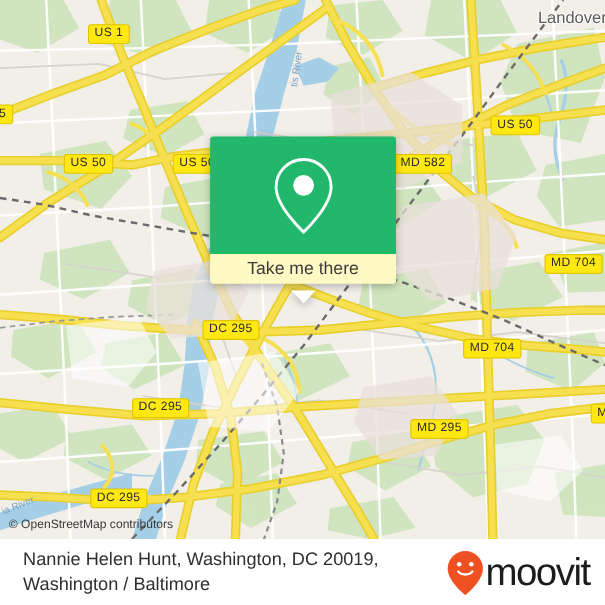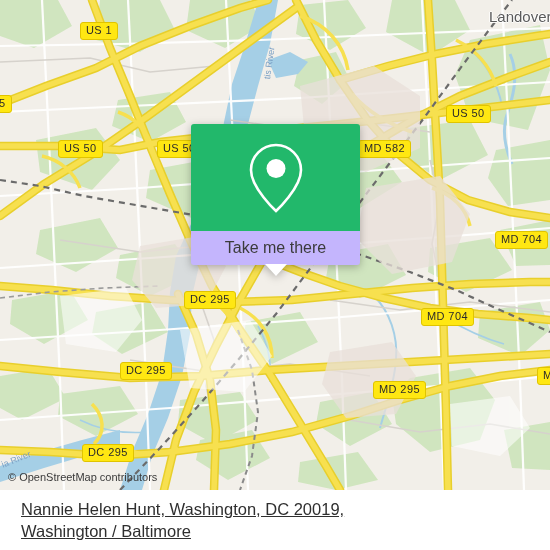--- a/index.html
+++ b/index.html
@@ -104,22 +104,22 @@
   }
   #popup-green {
     height: 107px;
     background: #22b86b;
     border-radius: 3px 3px 0 0;
     display: flex;
     align-items: center;
     justify-content: center;
   }
   #popup-white {
-    height: 34px;
-    background: #c4b5fd;
+    height: 27px;
+    background: #fef9c3;
     border-radius: 0 0 3px 3px;
     display: flex;
     align-items: center;
     justify-content: center;
   }
   #popup-label {
     font-size: 16px;
     color: #3b3b3b;
     font-family: "Liberation Sans", sans-serif;
   }
@@ -149,21 +149,20 @@
   #footer-title {
     position: absolute;
     left: 21px;
     top: 498px;
     width: 360px;
     font-size: 16.5px;
     line-height: 22px;
     color: #2f2f2f;
     font-family: "Liberation Sans", sans-serif;
     z-index: 80;
-    text-decoration: underline;
   }
   #moovit-logo {
     position: absolute;
     right: 14px;
     top: 500px;
     display: flex;
     align-items: center;
     z-index: 80;
   }
   #moovit-word {
@@ -357,14 +356,23 @@
       <div id="popup-tail"></div>
     </div>
 
     <div id="attribution">© OpenStreetMap contributors</div>
   </div>
 
   <div id="footer"></div>
 
   <div id="footer-title">Nannie Helen Hunt, Washington, DC 20019, Washington / Baltimore</div>
 
+  <div id="moovit-logo">
+    <svg width="34" height="42" viewBox="0 0 34 42">
+      <path d="M17 1 C8.2 1 1 8.2 1 17 C1 28.5 17 41 17 41 C17 41 33 28.5 33 17 C33 8.2 25.8 1 17 1 Z" fill="#ef5022"></path>
+      <circle cx="11.5" cy="13" r="2.1" fill="#ffffff"></circle>
+      <circle cx="22.5" cy="13" r="2.1" fill="#ffffff"></circle>
+      <path d="M10.5 19.5 C13 23.2 21 23.2 23.5 19.5" stroke="#ffffff" stroke-width="2.1" fill="none" stroke-linecap="round"></path>
+    </svg>
+    <span id="moovit-word">moovit</span>
+  </div>
 
 </div>
 
 </body></html>

